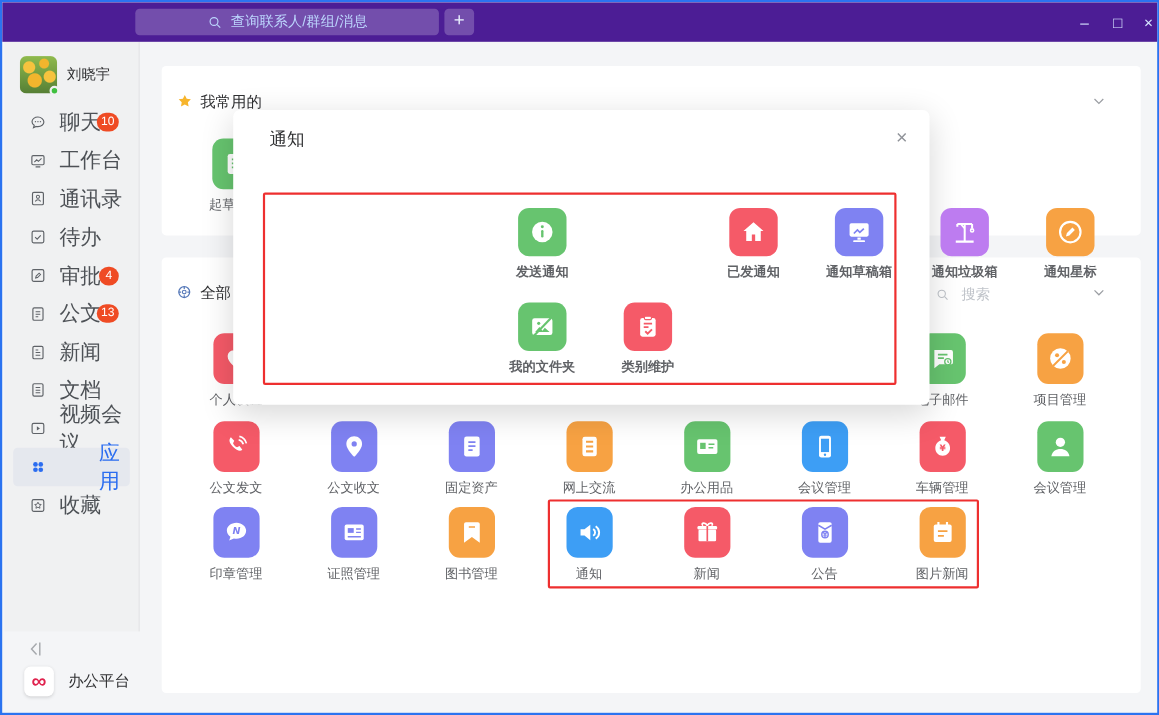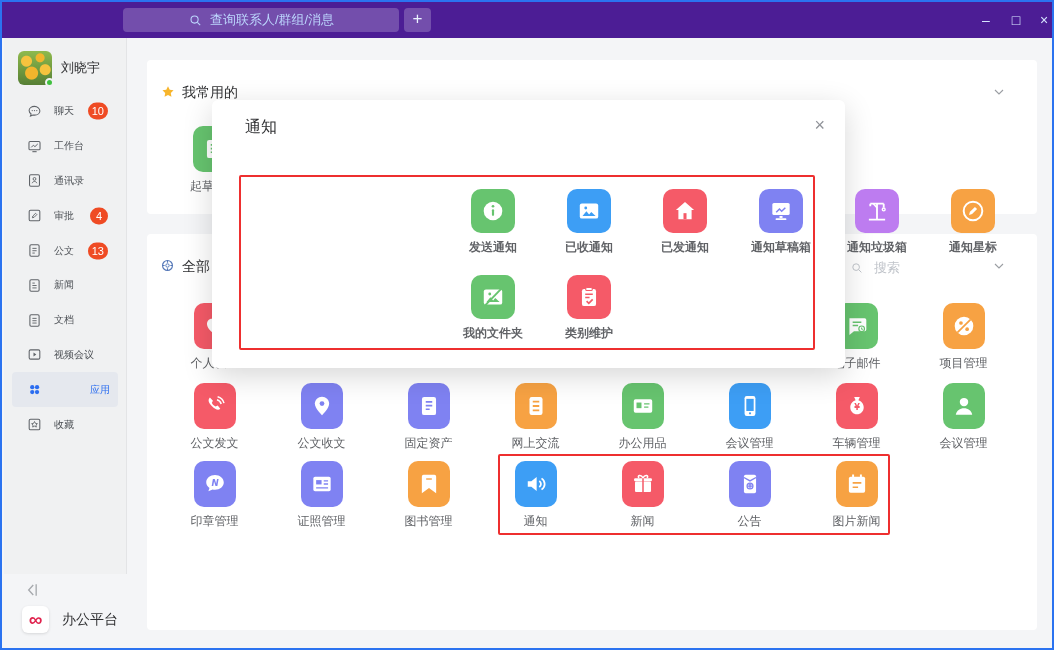--- a/index.html
+++ b/index.html
@@ -30,21 +30,21 @@
        linear-gradient(180deg,#8fba4d,#567f35); }
   .status-dot { position:absolute; right:-2px; bottom:-2px; width:9px; height:9px; border-radius:50%;
      background:#3fc03f; border:2px solid #f0f1f2; }
   .user-name { font-size:13px; color:#303133; }
   .nav { position:absolute; left:0; top:56px; width:100%; }
   .nav-item { position:relative; height:34.8px; margin:0 8px; border-radius:4px; display:flex; align-items:center;
      padding-left:14px; gap:11px; color:#4d5156; cursor:pointer; }
   .nav-item .s-ic { width:17px; height:17px; color:#5f6368; flex:0 0 auto; }
   .nav-item.active { background:#e5e8ee; color:#2b6df0;gap:47px; }
   .nav-item.active .s-ic { color:#2b6df0; }
-  .nav-label { font-size:10px; }
+  .nav-label { font-size:19px; }
   .badge { position:absolute; right:10px; top:50%; transform:translateY(-50%); min-width:18px; height:17px;
      padding:0 4px; border-radius:9px; background:#ef4b24; color:#fff; font-size:11px; line-height:17px; text-align:center; }
   .collapse-btn { position:absolute; left:18px; top:542px; width:20px; height:20px; color:#a6a9ad; cursor:pointer; }
   .brand { position:absolute; left:18px; top:568px; display:flex; align-items:center; gap:13px; }
   .brand-logo { width:27px; height:27px; border-radius:6px; background:#fff; box-shadow:0 1px 3px rgba(0,0,0,.12);
      color:#e0234e; font-size:19px; font-weight:bold; display:flex; align-items:center; justify-content:center; }
   .brand-name { font-size:14px; color:#303133; }
 
   
   .card { position:absolute; background:#fff; border-radius:4px; }
@@ -130,20 +130,27 @@
         <span class="s-ic"><svg viewBox="0 0 24 24" width="100%" height="100%" fill="none">
               <rect x="5" y="4" width="14" height="16" rx="1.8" stroke="currentColor" stroke-width="1.5"></rect>
               <circle cx="12" cy="9.8" r="2" stroke="currentColor" stroke-width="1.3"></circle>
               <path d="M8.6 15.8c.6-1.6 1.9-2.4 3.4-2.4s2.8.8 3.4 2.4" stroke="currentColor" stroke-width="1.3"></path>
             </svg></span>
         <span class="nav-label">通讯录</span>
       </div>
       <div class="nav-item">
         <span class="s-ic"><svg viewBox="0 0 24 24" width="100%" height="100%" fill="none">
               <rect x="4.5" y="4.5" width="15" height="15" rx="2" stroke="currentColor" stroke-width="1.5"></rect>
+              <path d="M8.4 12l2.6 2.6 4.6-4.8" stroke="currentColor" stroke-width="1.5"></path>
+            </svg></span>
+        <span class="nav-label">待办</span>
+      </div>
+      <div class="nav-item">
+        <span class="s-ic"><svg viewBox="0 0 24 24" width="100%" height="100%" fill="none">
+              <rect x="4.5" y="4.5" width="15" height="15" rx="2" stroke="currentColor" stroke-width="1.5"></rect>
               <path d="M9 15.2l.7-2.5 3.8-3.8 1.8 1.8-3.8 3.8z" stroke="currentColor" stroke-width="1.3"></path>
             </svg></span>
         <span class="nav-label">审批</span>
         <span class="badge">4</span>
       </div>
       <div class="nav-item">
         <span class="s-ic"><svg viewBox="0 0 24 24" width="100%" height="100%" fill="none">
               <rect x="5.5" y="4" width="13" height="16" rx="1.8" stroke="currentColor" stroke-width="1.5"></rect>
               <path d="M9 9h6M9 12.3h6M9 15.6h3.4" stroke="currentColor" stroke-width="1.3"></path>
             </svg></span>
@@ -420,30 +427,20 @@
     <div class="app-tile" style="left:233px;top:89px">
       <span class="t-ic bg-green">
           <svg viewBox="0 0 24 24" width="100%" height="100%" fill="none">
             <circle cx="12" cy="12" r="8.6" fill="#fff"></circle>
             <rect x="11" y="10.3" width="2" height="6.2" rx="1" fill="currentColor"></rect>
             <circle cx="12" cy="7.6" r="1.25" fill="currentColor"></circle>
           </svg>
         </span>
       <div class="t-label">发送通知</div>
     </div>
-    <div class="app-tile" style="left:329px;top:89px">
-      <span class="t-ic bg-blue">
-          <svg viewBox="0 0 24 24" width="100%" height="100%" fill="none">
-            <rect x="3.5" y="5" width="17" height="14" rx="2" fill="#fff"></rect>
-            <path d="M6 16.5l3.6-4.2 2.5 3 2-2.4 4 3.6z" fill="currentColor"></path>
-            <circle cx="9" cy="9.2" r="1.3" fill="currentColor"></circle>
-          </svg>
-        </span>
-      <div class="t-label">已收通知</div>
-    </div>
     <div class="app-tile" style="left:425px;top:89px">
       <span class="t-ic bg-red">
           <svg viewBox="0 0 24 24" width="100%" height="100%" fill="none">
             <path d="M12 3.8l8.4 7.3h-2.3v8.4H5.9v-8.4H3.6z" fill="#fff"></path>
             <rect x="10.6" y="14" width="2.8" height="5.5" fill="currentColor"></rect>
           </svg>
         </span>
       <div class="t-label">已发通知</div>
     </div>
     <div class="app-tile" style="left:521px;top:89px">

